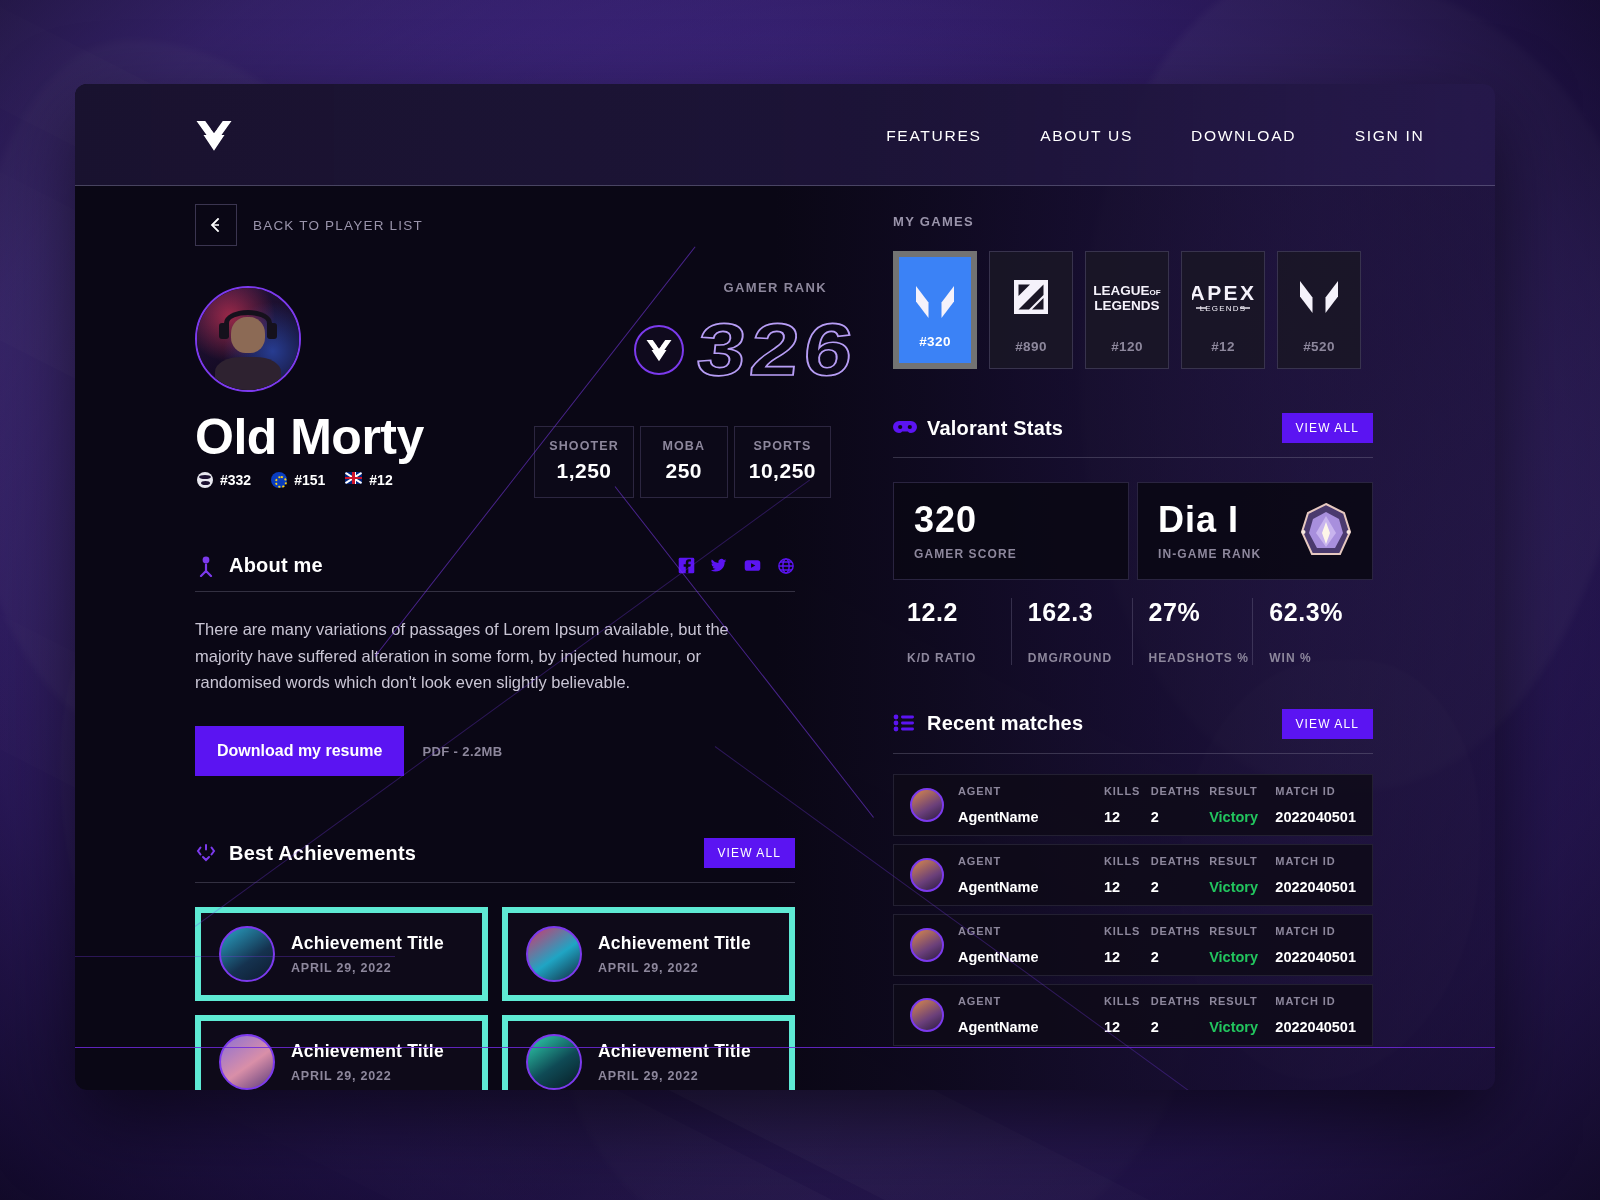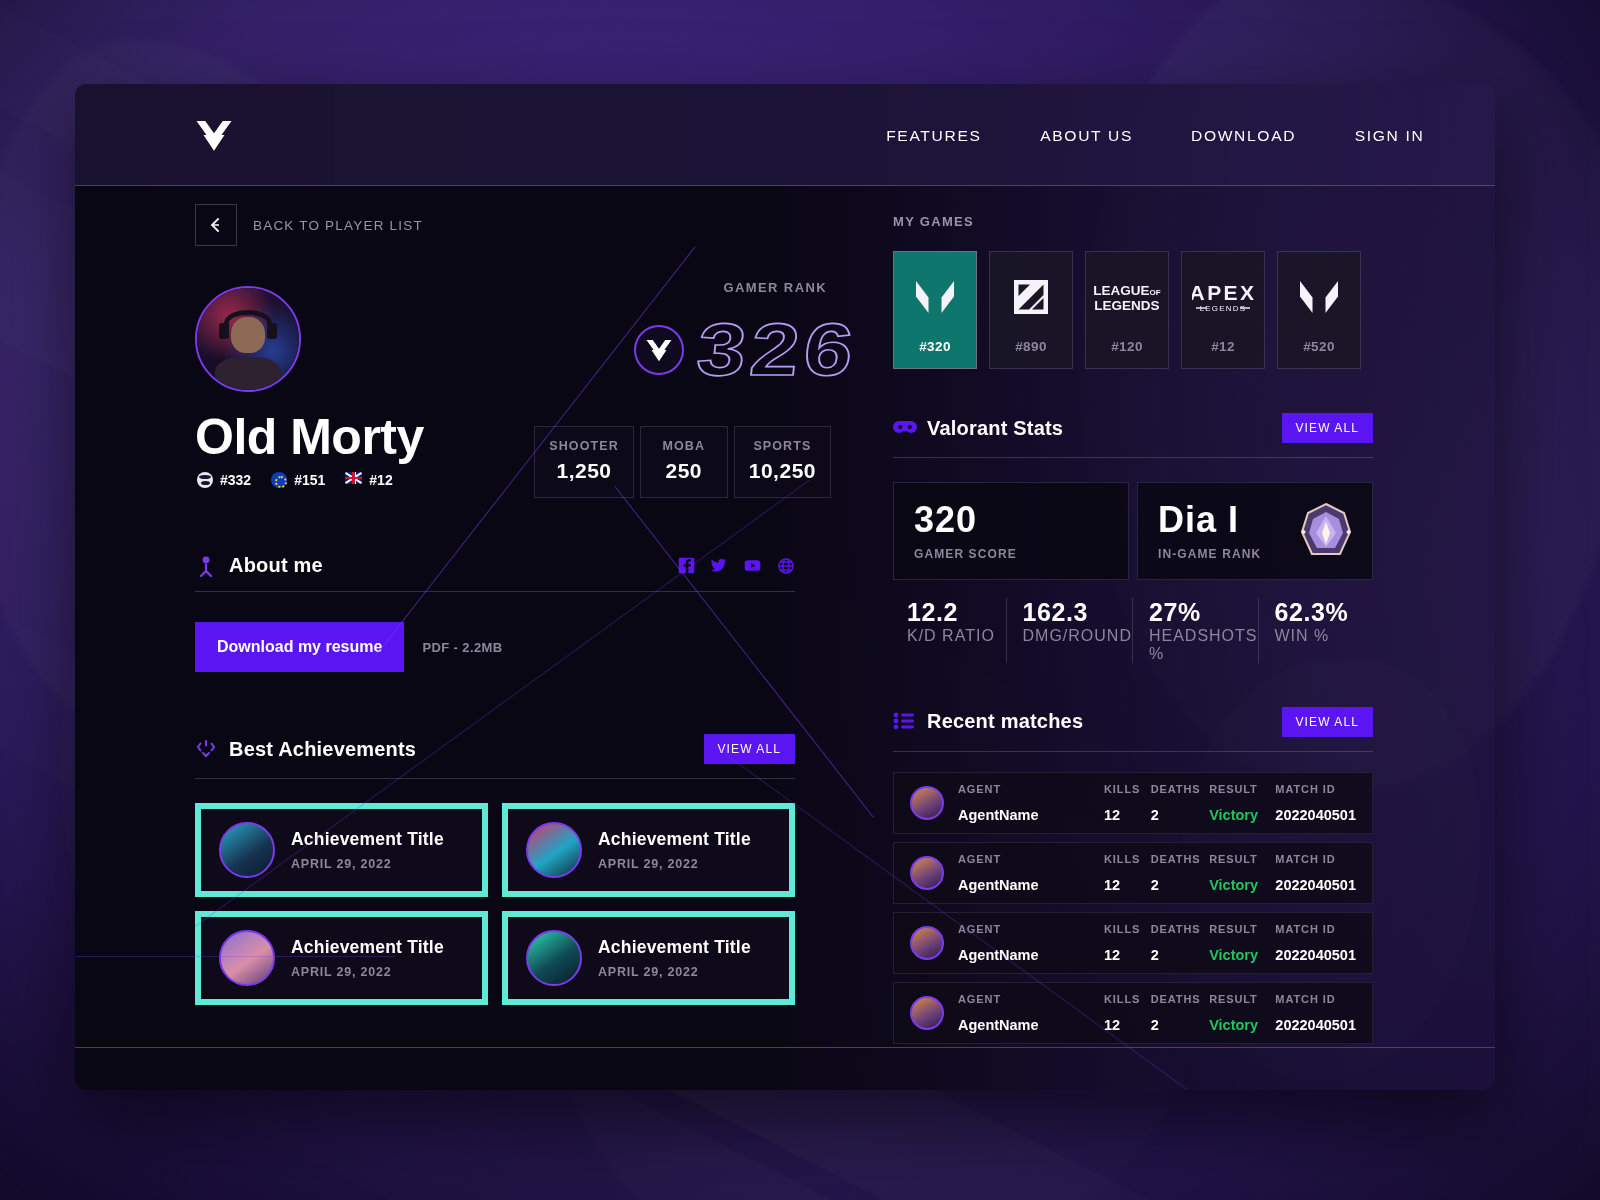--- a/index.html
+++ b/index.html
@@ -207,40 +207,40 @@
   
   #right { position:absolute; left:818px; top:28px; width:480px; }
   #games-label { color:#9a94ab; font-size:13px; letter-spacing:1.3px; font-weight:700; }
   #games-row { display:flex; gap:12px; margin-top:22px; }
   .game-card {
     width:84px; height:118px; background:rgba(26,22,38,0.9);
     border:1px solid rgba(60,54,82,0.9);
     display:flex; flex-direction:column; align-items:center; justify-content:space-between;
     padding:22px 4px 14px; cursor:pointer;
   }
-  .game-card.active { background:#0f766e; border:1px solid #737373; }
+  .game-card.active { background:#3b82f6; border:6px solid #737373; }
   .game-card .rank { font-size:13.5px; font-weight:700; color:#8d879c; letter-spacing:0.4px; }
   .game-card.active .rank { color:#fff; }
   .game-logo { height:46px; display:flex; align-items:center; justify-content:center; }
 
   .panel { margin-top:44px; }
   .stat-top { display:flex; gap:8px; margin-top:24px; }
   .stat-big {
     flex:1; border:1px solid #2a2440; background:rgba(10,8,20,0.9);
     padding:18px 20px 18px; position:relative; min-height:92px;
   }
   .stat-big .bigv { color:#fff; font-size:36px; font-weight:700; letter-spacing:1px; line-height:1.05; }
   .stat-big .bigk { color:#8d879c; font-size:12px; letter-spacing:1.1px; font-weight:700; margin-top:8px; }
   #rank-badge { position:absolute; right:18px; top:50%; transform:translateY(-50%); width:56px; height:58px; }
 
   .stat-row { display:flex; margin-top:18px; }
   .stat-cell { flex:1; padding-left:16px; border-left:1px solid rgba(120,115,145,0.35); }
   .stat-cell:first-child { border-left:none; padding-left:14px; }
   .stat-cell .v { color:#fff; font-size:25px; font-weight:700; letter-spacing:0.6px; }
-  .stat-cell .k { color:#8d879c; font-size:16px; letter-spacing:1px; font-weight:400; margin-top:0; }
+  .stat-cell .k { color:#8d879c; font-size:12px; letter-spacing:1px; font-weight:700; margin-top:24px; }
 
   #matches-list { margin-top:20px; display:flex; flex-direction:column; gap:8px; }
   .match-row {
     border:1px solid #232032; background:rgba(14,11,24,0.85);
     display:flex; align-items:center; padding:12px 16px; height:62px;
   }
   .m-ava { width:34px; height:34px; border-radius:50%; border:2px solid #7c3aed; overflow:hidden; flex:0 0 auto; position:relative; }
   .m-col { display:flex; flex-direction:column; justify-content:center; }
   .m-k { color:#8d879c; font-size:11px; letter-spacing:0.9px; font-weight:700; }
   .m-v { color:#fff; font-size:14.5px; font-weight:700; margin-top:12px; }
@@ -407,20 +407,21 @@
             <a href="#">
               <svg width="18" height="18" viewBox="0 0 24 24" fill="none" stroke="#5b14f2" stroke-width="1.9">
                 <circle cx="12" cy="12" r="9.5"></circle>
                   <ellipse cx="12" cy="12" rx="4.2" ry="9.5"></ellipse>
                   <path d="M2.6 12h18.8M4 6.6h16M4 17.4h16"></path>
               </svg>
             </a>
           </span>
         </div>
         <div class="sec-rule"></div>
+        <p id="about-text">There are many variations of passages of Lorem Ipsum available, but the majority have suffered alteration in some form, by injected humour, or randomised words which don't look even slightly believable.</p>
         <div id="resume-row">
           <button id="resume-btn">Download my resume</button>
           <span id="resume-meta">PDF - 2.2MB</span>
         </div>
       </div>
 
       <div id="ach">
         <div class="sec-head">
           <span class="sec-ico">
             <svg viewBox="0 0 22 22" width="22" height="22" fill="none" stroke="#7c3aed" stroke-width="2" stroke-linecap="round">

